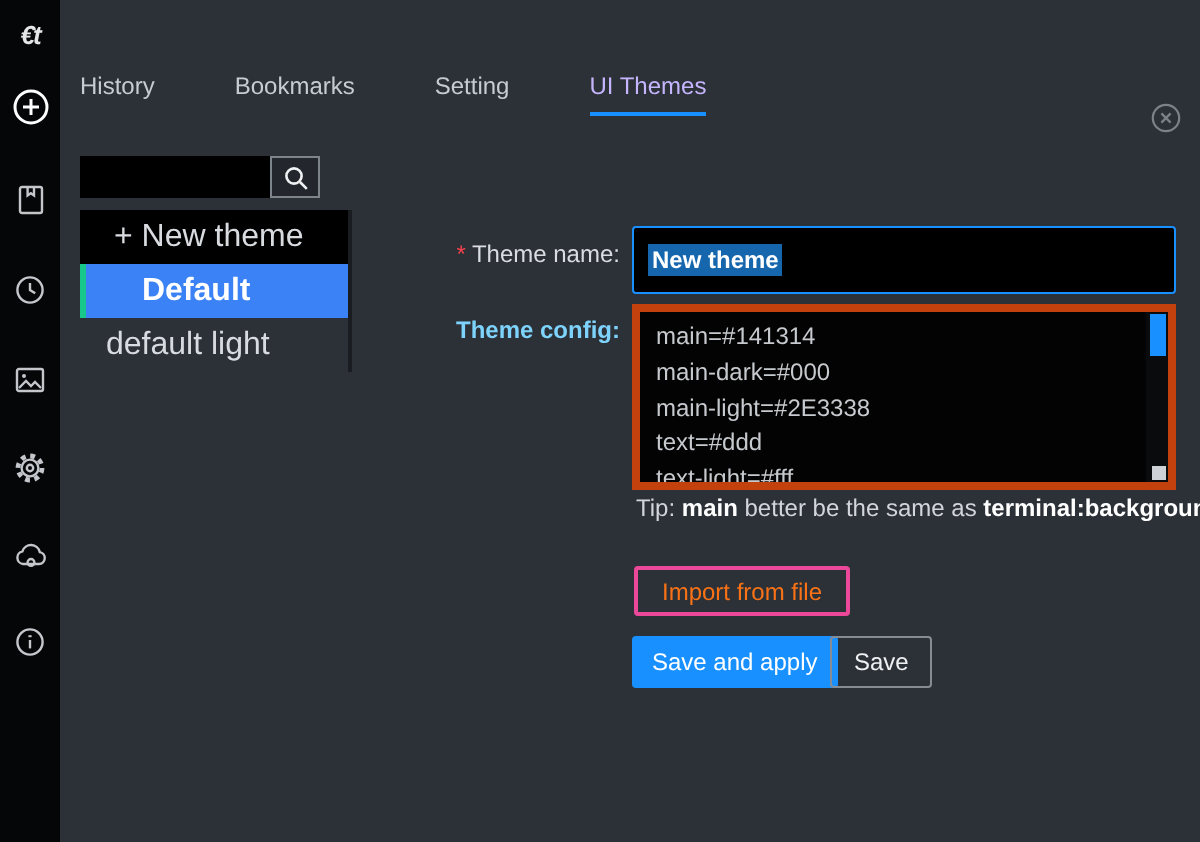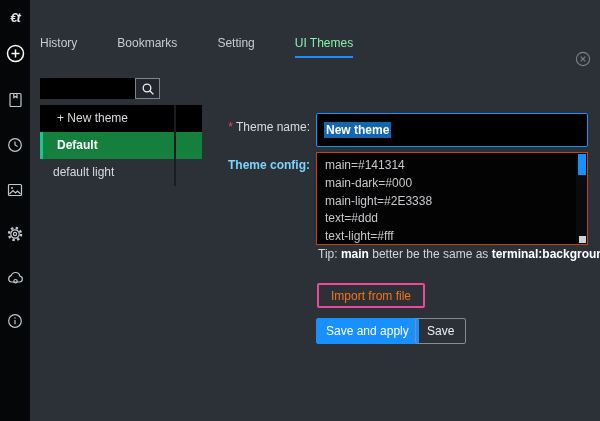--- a/index.html
+++ b/index.html
@@ -11,49 +11,49 @@
   .side-icon { position:absolute; left:0; width:30px; height:20px; display:flex; align-items:center; justify-content:center; cursor:pointer; }
   .logo { top:7px; color:#e4e6e9; font-size:13px; font-weight:bold; letter-spacing:-1px; font-style:italic; }
   svg { display:block; }
 
   
   .content { position:absolute; left:30px; top:0; width:570px; height:421px; }
 
   
   .tabs { position:absolute; left:10px; top:36px; display:flex; gap:40px; font-size:12px; color:#c7ccd2; }
   .tab { padding-bottom:6px; border-bottom:2px solid transparent; cursor:pointer; white-space:nowrap; }
-  .tab.active { color:#86efac; border-bottom-color:#1890ff; }
+  .tab.active { color:#c4b5fd; border-bottom-color:#1890ff; }
 
   .close-btn { position:absolute; right:9px; top:51px; width:16px; height:16px; cursor:pointer; }
 
   
   .search-row { position:absolute; left:10px; top:78px; width:120px; height:21px; display:flex; }
   .search-input { flex:1; min-width:0; background:#000; border:1px solid #000; color:#eee; font-size:12px; padding:0 5px; outline:none; }
   .search-btn { width:25px; height:21px; background:#23272d; border:1px solid #7e848b; display:flex; align-items:center; justify-content:center; cursor:pointer; }
 
   
-  .theme-list { position:absolute; left:10px; top:105px; width:162px; font-size:12px; color:#d8dbdf; }
+  .theme-list { position:absolute; left:10px; top:105px; width:136px; font-size:16px; color:#d8dbdf; }
   .theme-item { height:27px; line-height:27px; padding-left:17px; cursor:pointer; white-space:nowrap; }
   .theme-item.new { background:#000; }
-  .theme-item.selected { border-left:3px solid #17c88a; padding-left:14px; font-weight:bold; color:#fff; background:#15803d; }
+  .theme-item.selected { border-left:3px solid #17c88a; padding-left:28px; font-weight:bold; color:#fff; background:#3b82f6; }
   .theme-item.plain { padding-left:13px; }
   .list-scrollbar { position:absolute; left:144px; top:105px; width:2px; height:81px; background:#191c20; }
 
   
   .form-label { position:absolute; left:150px; width:130px; text-align:right; font-size:12px; color:#d9dce0; white-space:nowrap; }
   .lbl-name { top:120px; }
   .lbl-config { top:158px; font-weight:bold; color:#7dd3fc; }
   .req { color:#f5424d; margin-right:3px; }
 
   .name-input { position:absolute; left:286px; top:113px; width:272px; height:34px; background:#000;
     border:1px solid #1890ff; border-radius:2px; display:flex; align-items:center; padding-left:7px; cursor:text; }
   .name-input .sel { background:#1566ad; color:#fff; font-weight:bold; font-size:12px; padding:1px 2px; }
 
   .config-area { position:absolute; left:286px; top:152px; width:272px; height:93px; background:#030303;
-    border:1px solid #c2410c; overflow:hidden; cursor:text; }
+    border:4px solid #c2410c; overflow:hidden; cursor:text; }
   .config-lines { padding:4px 0 0 8px; font-size:12px; line-height:17.8px; color:#c6c9cd; }
   .v-scroll { position:absolute; right:0; top:0; width:11px; height:100%; background:#0a0b0d; }
   .v-thumb { position:absolute; right:1px; top:1px; width:8px; height:21px; background:#1890ff; cursor:grab; }
   .resize-grip { position:absolute; right:1px; bottom:1px; width:7px; height:7px; background:#ced1d5; cursor:nwse-resize; }
 
   .tip { position:absolute; left:288px; top:247px; font-size:12px; color:#d2d5d9; white-space:nowrap; }
   .tip b { color:#fff; }
 
   .btn { font-size:12px; border-radius:2px; cursor:pointer; font-family:"Liberation Sans", sans-serif; }
   .btn-import { position:absolute; left:287px; top:283px; height:25px; padding:0 12px;

